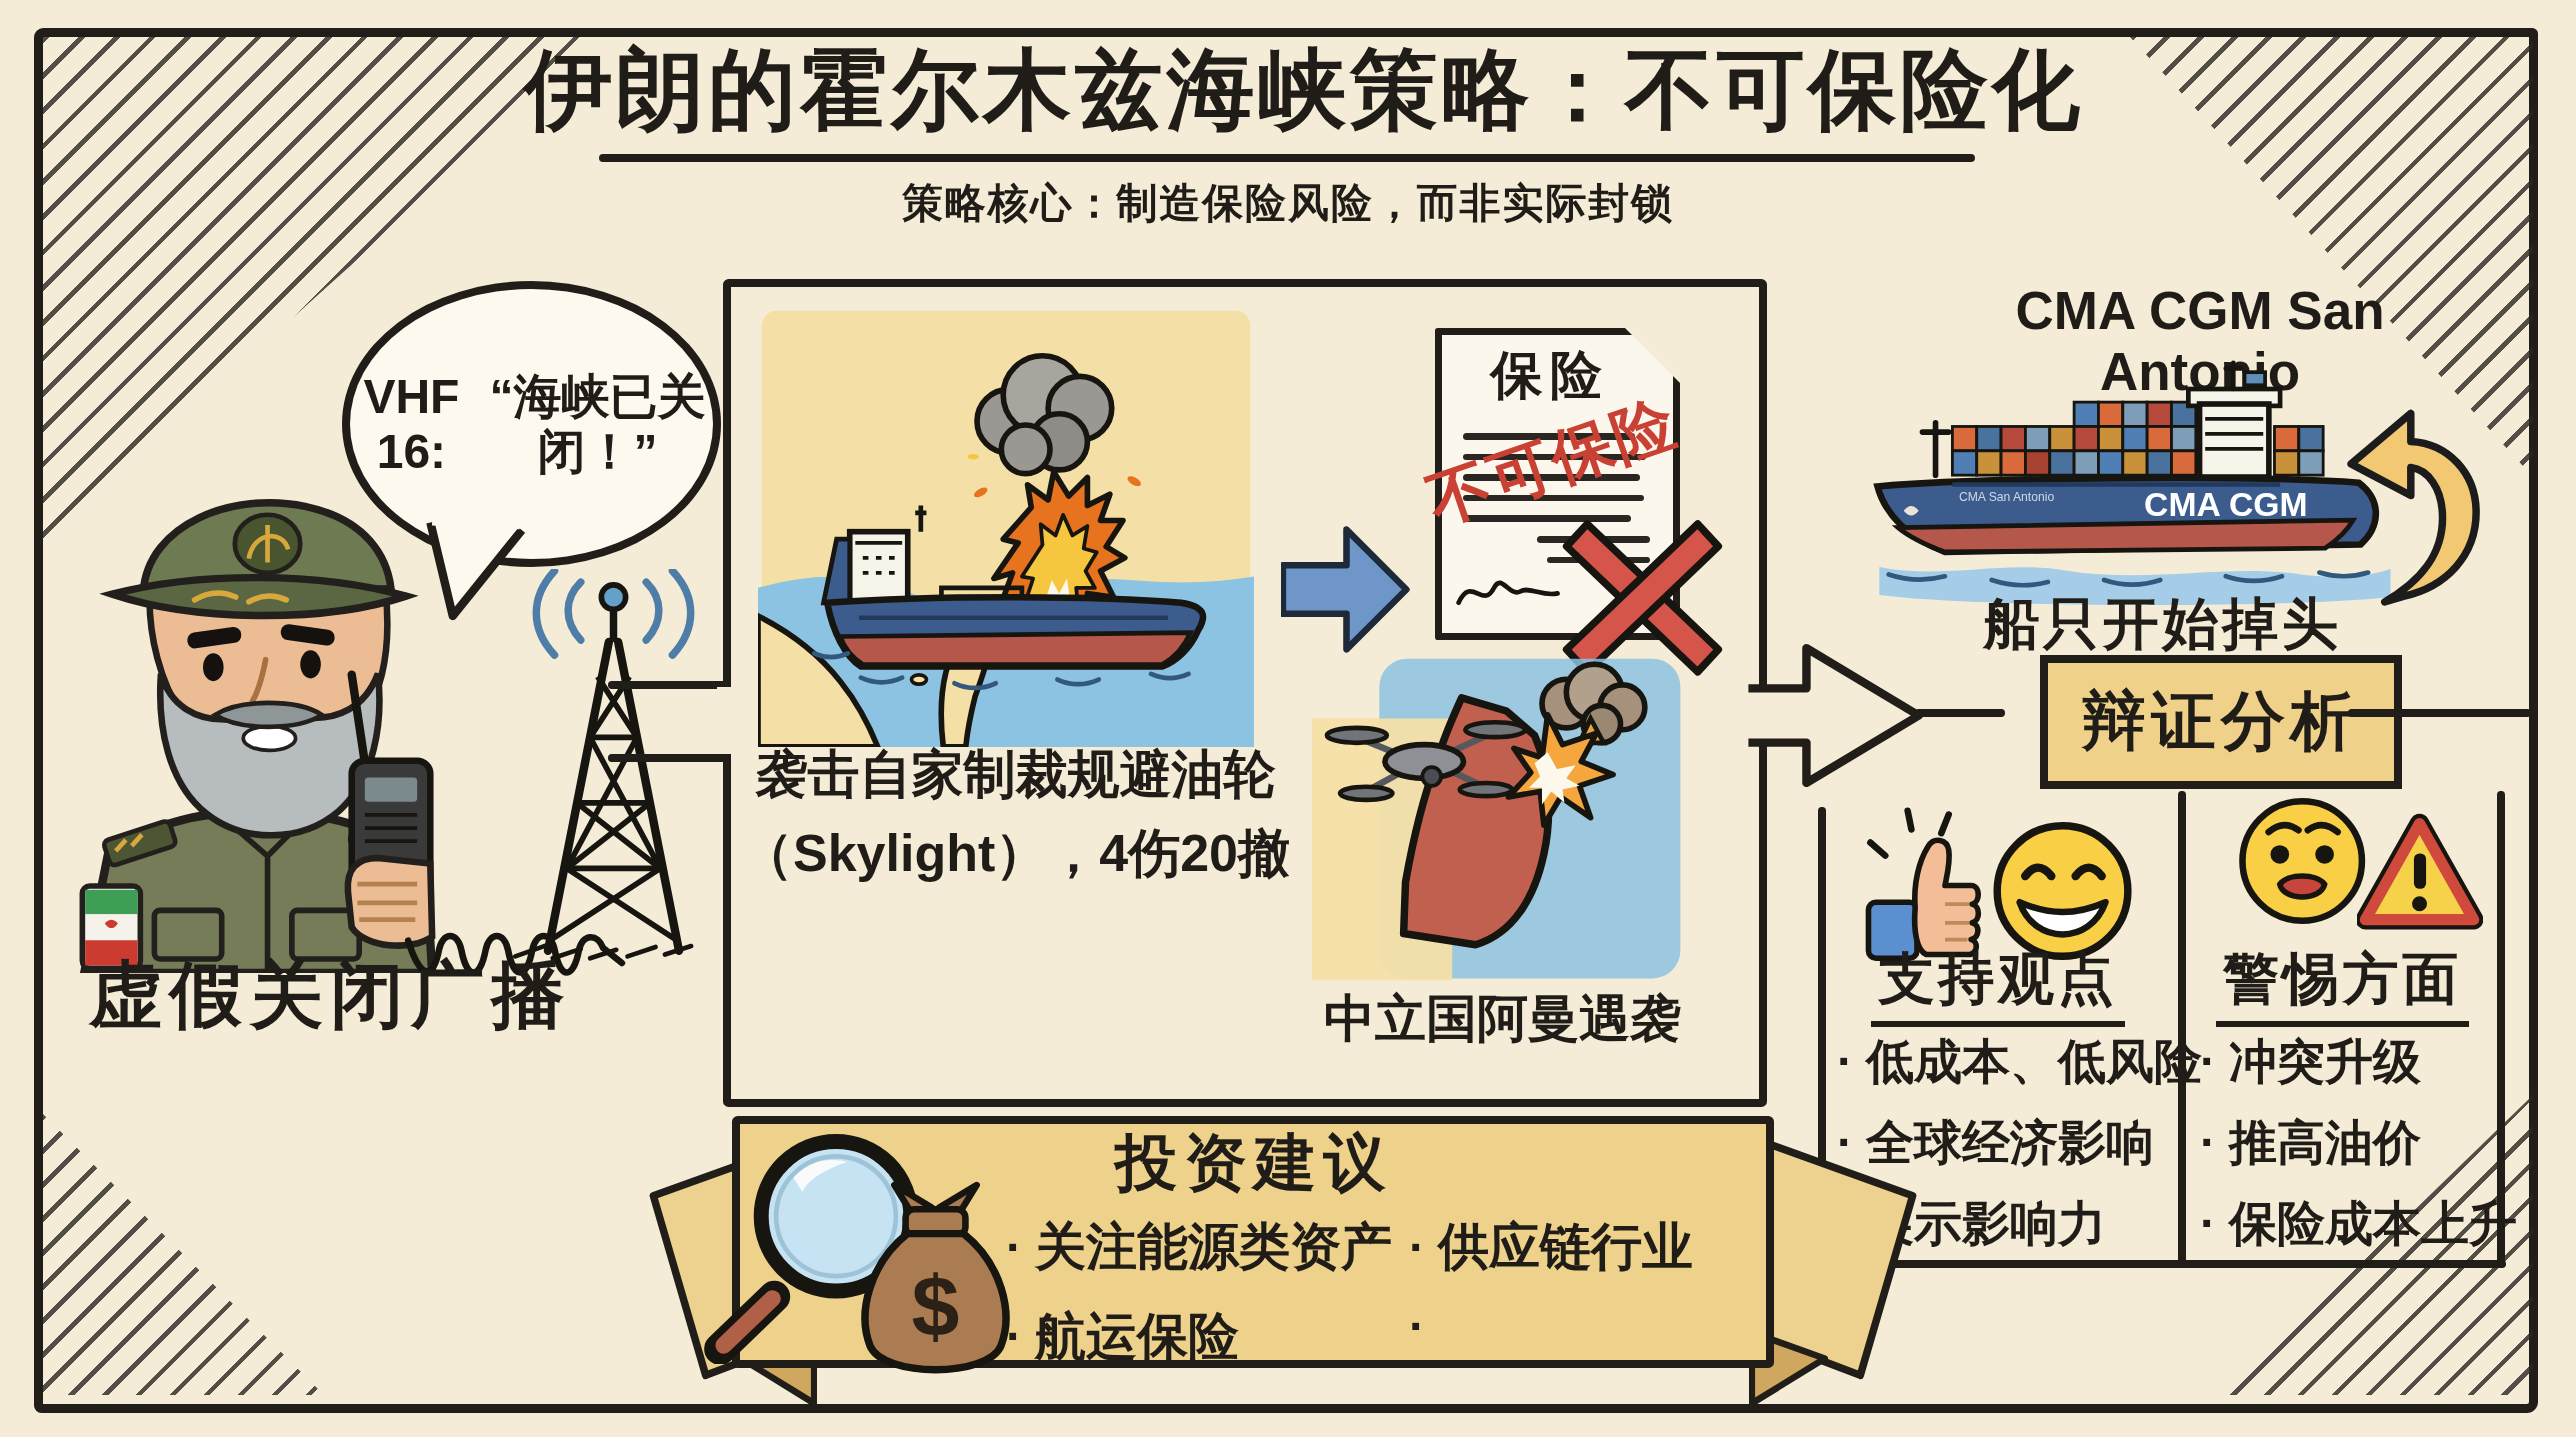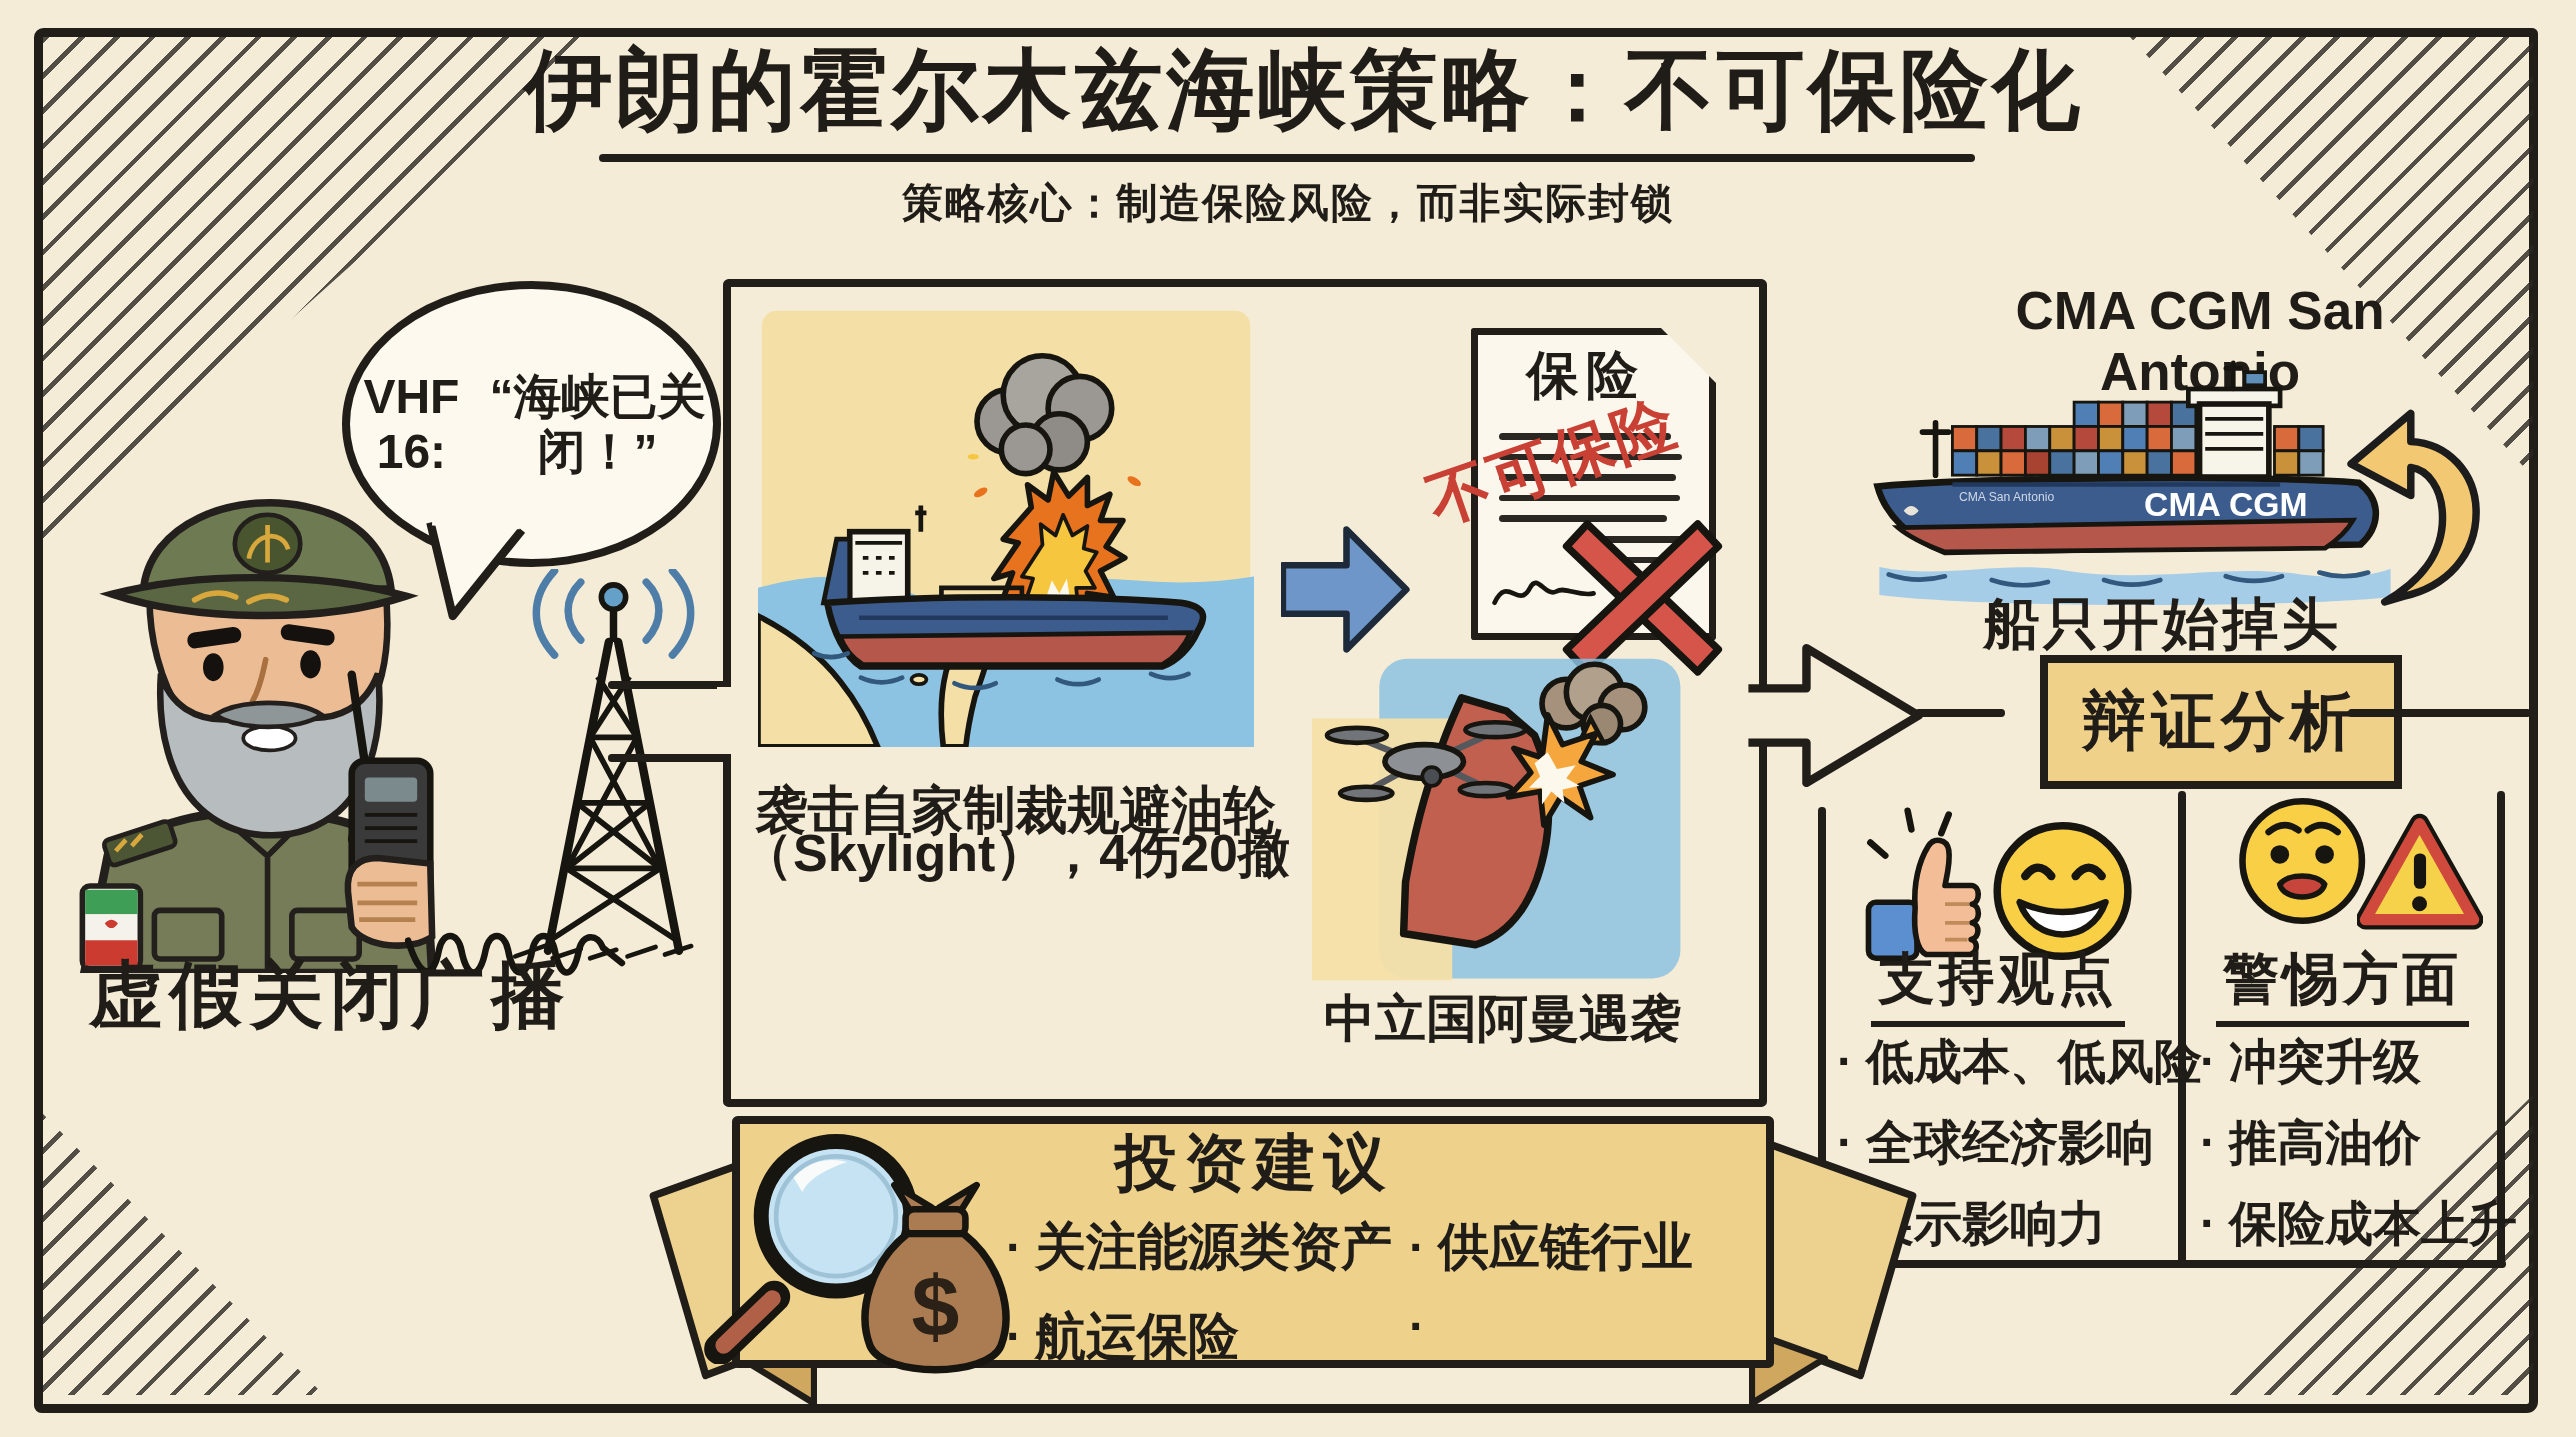--- a/index.html
+++ b/index.html
@@ -39,27 +39,27 @@
     left:342px;top:281px;width:363px;height:270px;border:8.4px solid #211e19;
     border-radius:50%;background:#fdf9ee;display:flex;
     align-items:center;justify-content:center;gap:9.4px;font-size:48px;
   }
   .label-broadcast{left:89px;top:953px;width:599px;font-size:73px;letter-spacing:7.5px;}
 
   
   .panel{left:723px;top:279px;width:1028px;height:812px;border:8.4px solid #211e19;border-radius:5.6px;}
   .gapcover{left:717px;top:687px;width:20.6px;height:67px;background:#f4ecd7;}
   .stub{height:8.4px;background:#211e19;border-radius:3.7px;}
-  .caption-1{left:730px;top:745px;width:571px;font-size:52px;margin-top:36px;}
+  .caption-1{left:730px;top:745px;width:571px;font-size:52px;}
   .caption-2{left:730px;top:824px;width:571px;font-size:52px;}
   .caption-oman{left:1306px;top:990px;width:393px;font-size:51px;}
 
   
   .doc{left:1435px;top:328px;width:231px;height:298px;background:#fcf7ec;
-       border:7.5px solid #211e19;border-radius:2.8px;margin-left:36px;}
+       border:7.5px solid #211e19;border-radius:2.8px;}
   .doc-ear-cover{right:-7.5px;top:-7.5px;width:0;height:0;position:absolute;
        border-left:56px solid transparent;border-top:56px solid #f4ecd7;}
   .doc-title{left:0;top:13px;width:168px;font-size:52px;letter-spacing:7.5px;}
   .doc-line{height:6.6px;background:#2a2723;border-radius:3.7px;margin:14px 0 0 0;}
   .stamp{left:1412px;top:426px;width:281px;font-size:62px;color:#c94034;
        transform:rotate(-19deg);letter-spacing:2.8px;}
 
   
   .ship-name{left:1910px;top:281px;width:580px;font-size:53px;}
   .ship-caption{left:1938px;top:592px;width:449px;font-size:56px;letter-spacing:3.7px;}

